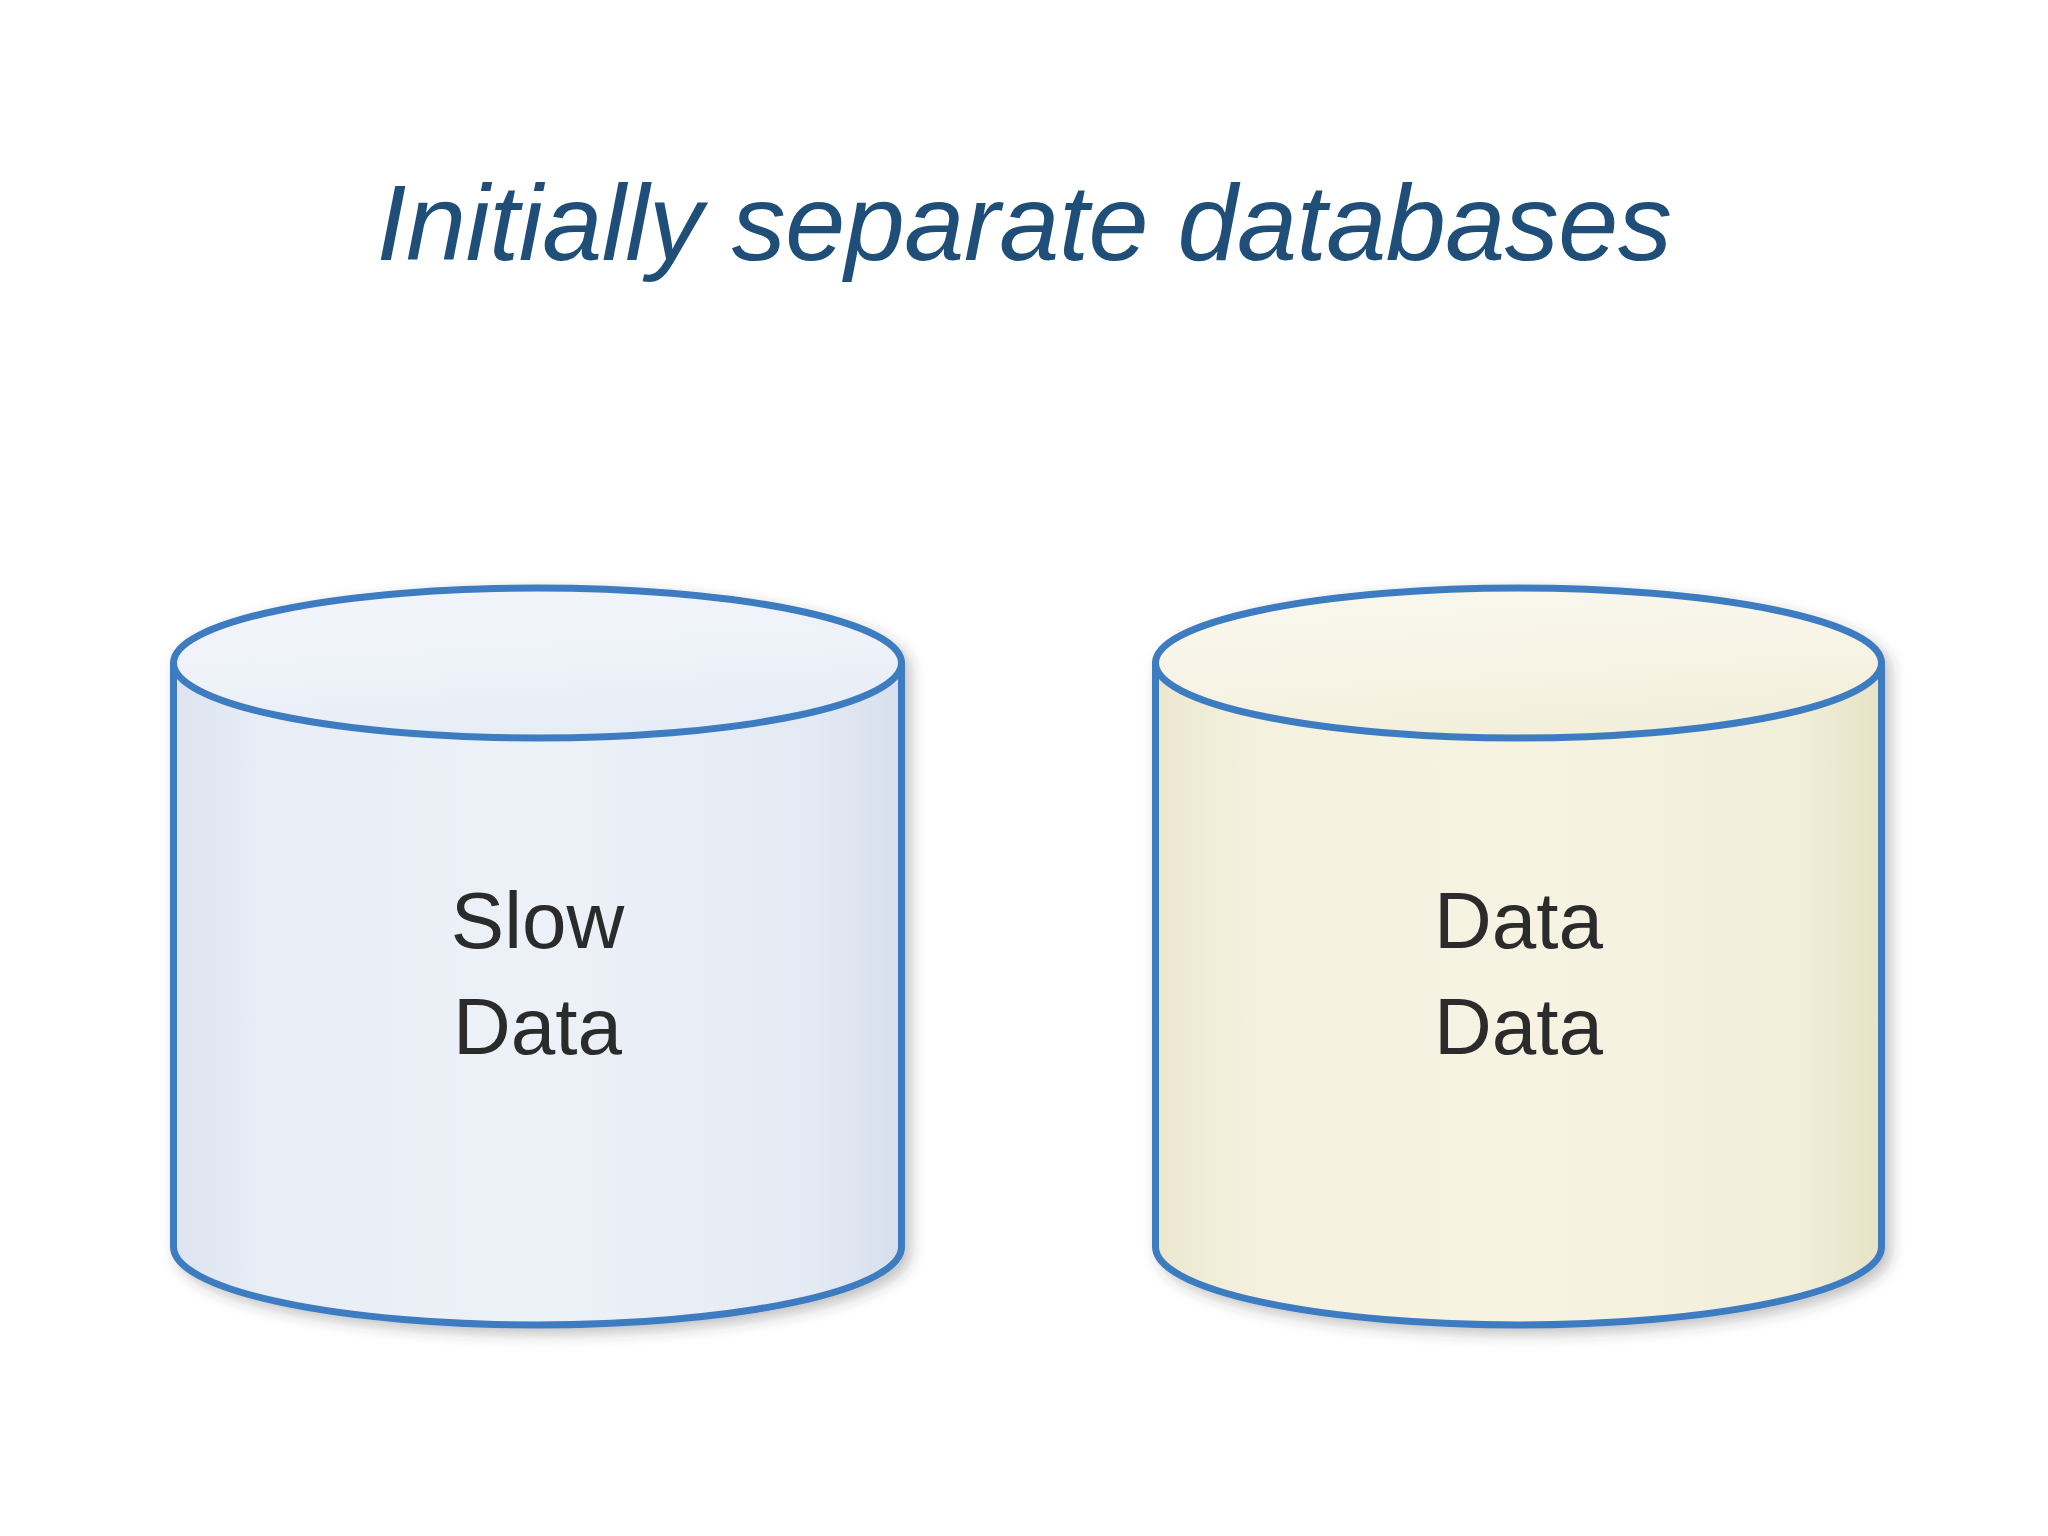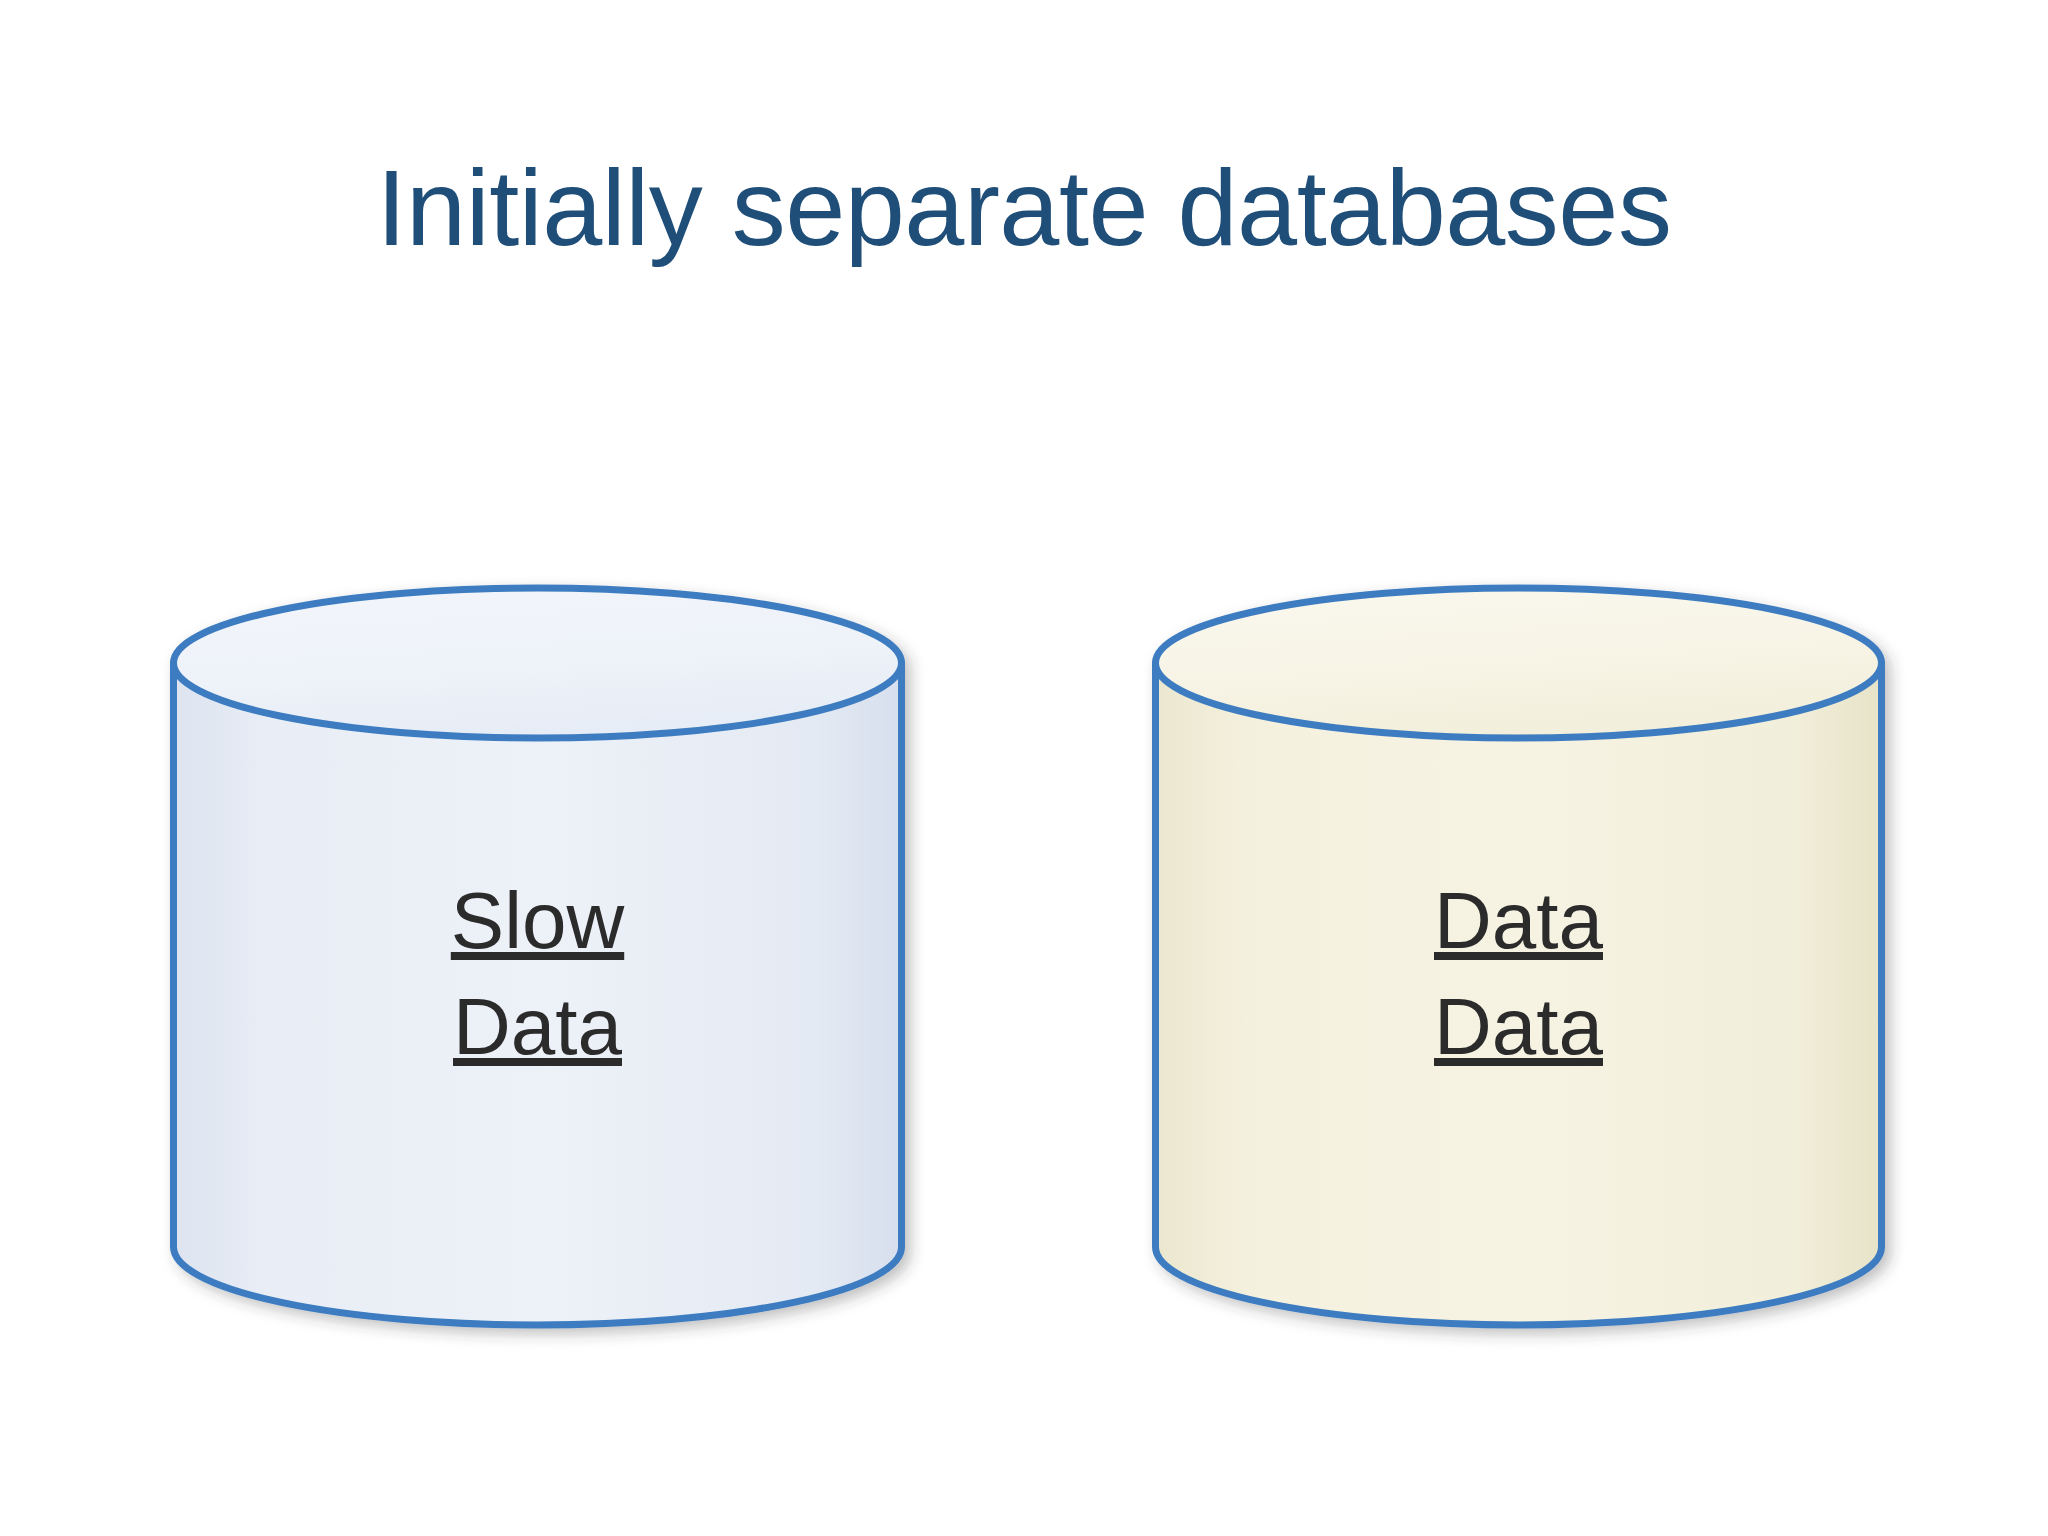--- a/index.html
+++ b/index.html
@@ -18,30 +18,31 @@
     position: relative;
     width: 2048px;
     height: 1536px;
     background: #ffffff;
   }
 
   
   #slide-title {
     position: absolute;
     left: 0;
-    top: 150px;
+    top: 165px;
     width: 2048px;
     text-align: center;
     font-family: "Liberation Sans", sans-serif;
     font-size: 108px;
     font-weight: 400;
     line-height: 1.08;
     letter-spacing: -0.5px;
     color: #1F4E79;
     white-space: nowrap;
+    font-style: italic;
   }
 
   
   .cylinder {
     position: absolute;
     top: 585px;
     width: 735px;
     height: 740px;
   }
   #cylinder-slow  { left: 170px; }
@@ -72,21 +73,20 @@
     font-size: 80px;
     font-weight: 400;
     line-height: 1.32;
     color: #2B2B2B;
     padding-top: 38px;
     box-sizing: border-box;
   }
   .cylinder-label .label-line {
     display: block;
     white-space: nowrap;
-    text-decoration: underline;
   }
 </style>
 </head>
 <body>
 
 <div id="slide">
 
   <div id="slide-title">Initially separate databases</div>
 
   <div class="cylinder" id="cylinder-slow">

